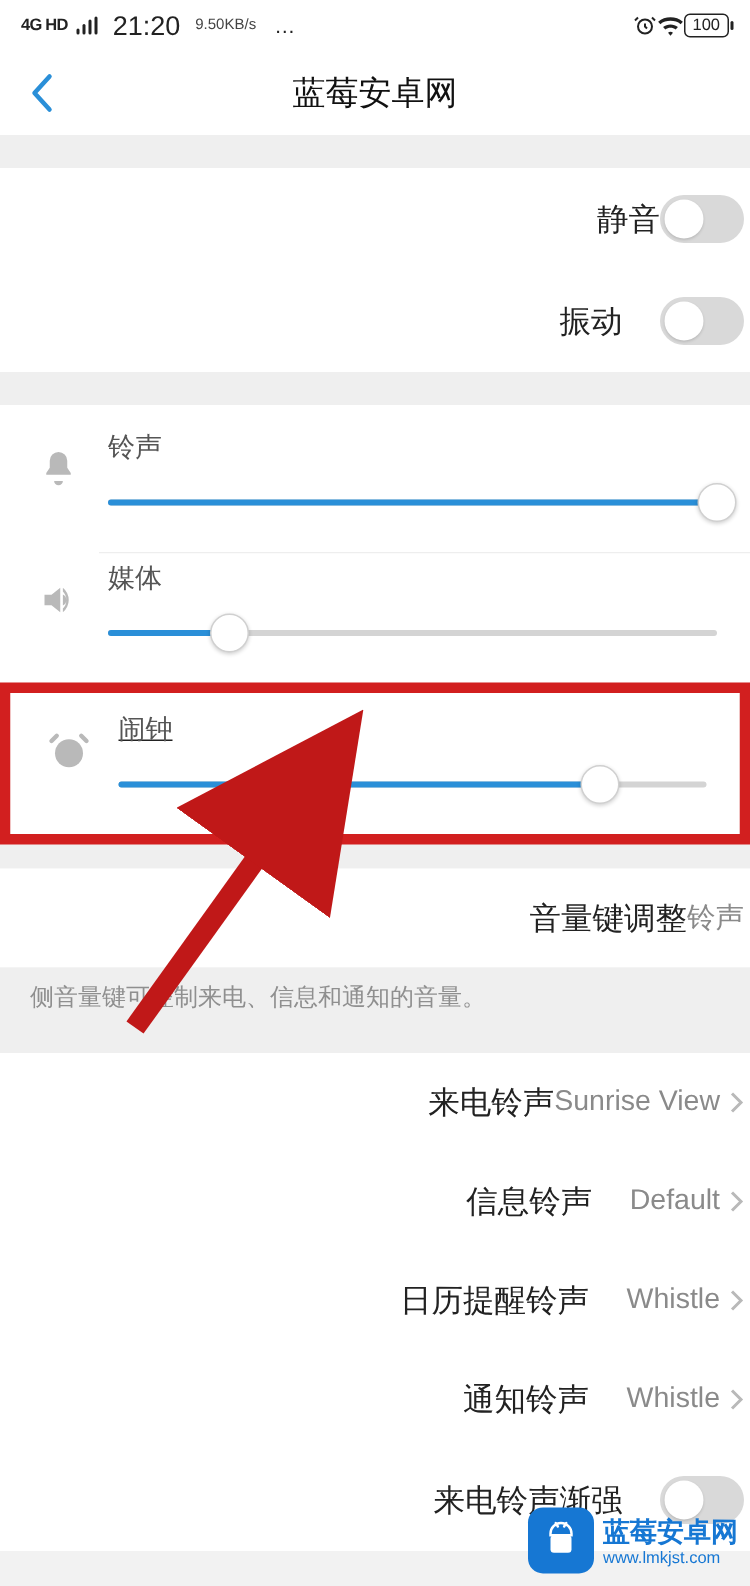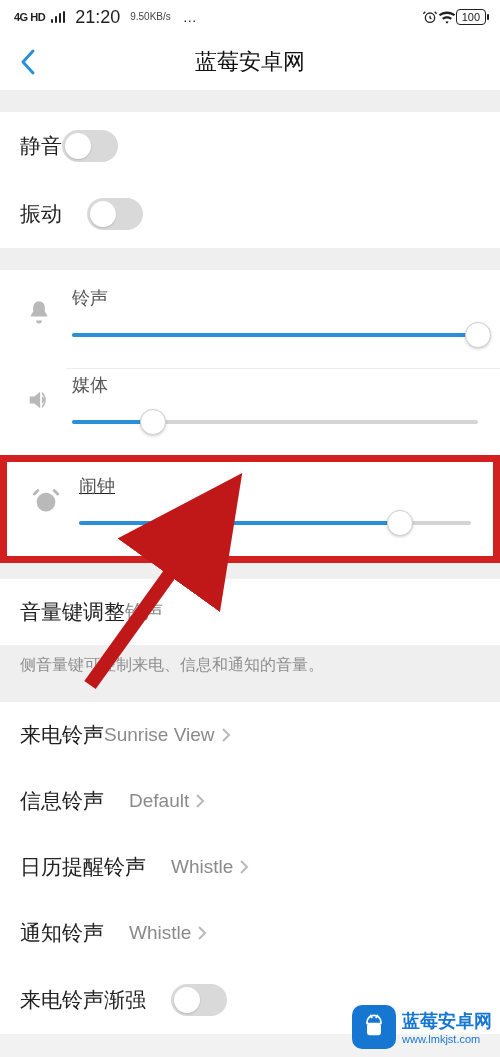--- a/index.html
+++ b/index.html
@@ -54,22 +54,22 @@
   .back-btn {
     position: absolute; left: 10px; top: 50%; transform: translateY(-50%);
     width: 36px; height: 36px; display:flex; align-items:center; justify-content:center;
   }
   .page-title { font-size: 22px; color:#111; }
   .section-gap { height: 22px; background:#efefef; }
   .section-gap-sm { height: 16px; background:#efefef; }
   
   .panel { background:#fff; }
   .row {
-    display:flex; align-items:center; justify-content:flex-start;
-    padding: 18px 20px 18px 20px;
+    display:flex; align-items:center; justify-content:flex-end;
+    padding: 18px 4px 18px 20px;
     min-height: 66px;
     background:#fff;
   }
   .row + .row { border-top: none; gap: 25px; }
   .row-label { font-size: 21px; color:#222; }
   .row-value { font-size: 19px; color:#8a8a8a; display:flex; align-items:center; gap:6px; }
   .chevron { color:#b9b9b9; }
   
   .toggle {
     width: 56px; height: 32px; border-radius: 16px; background:#d9d9d9; position:relative;

